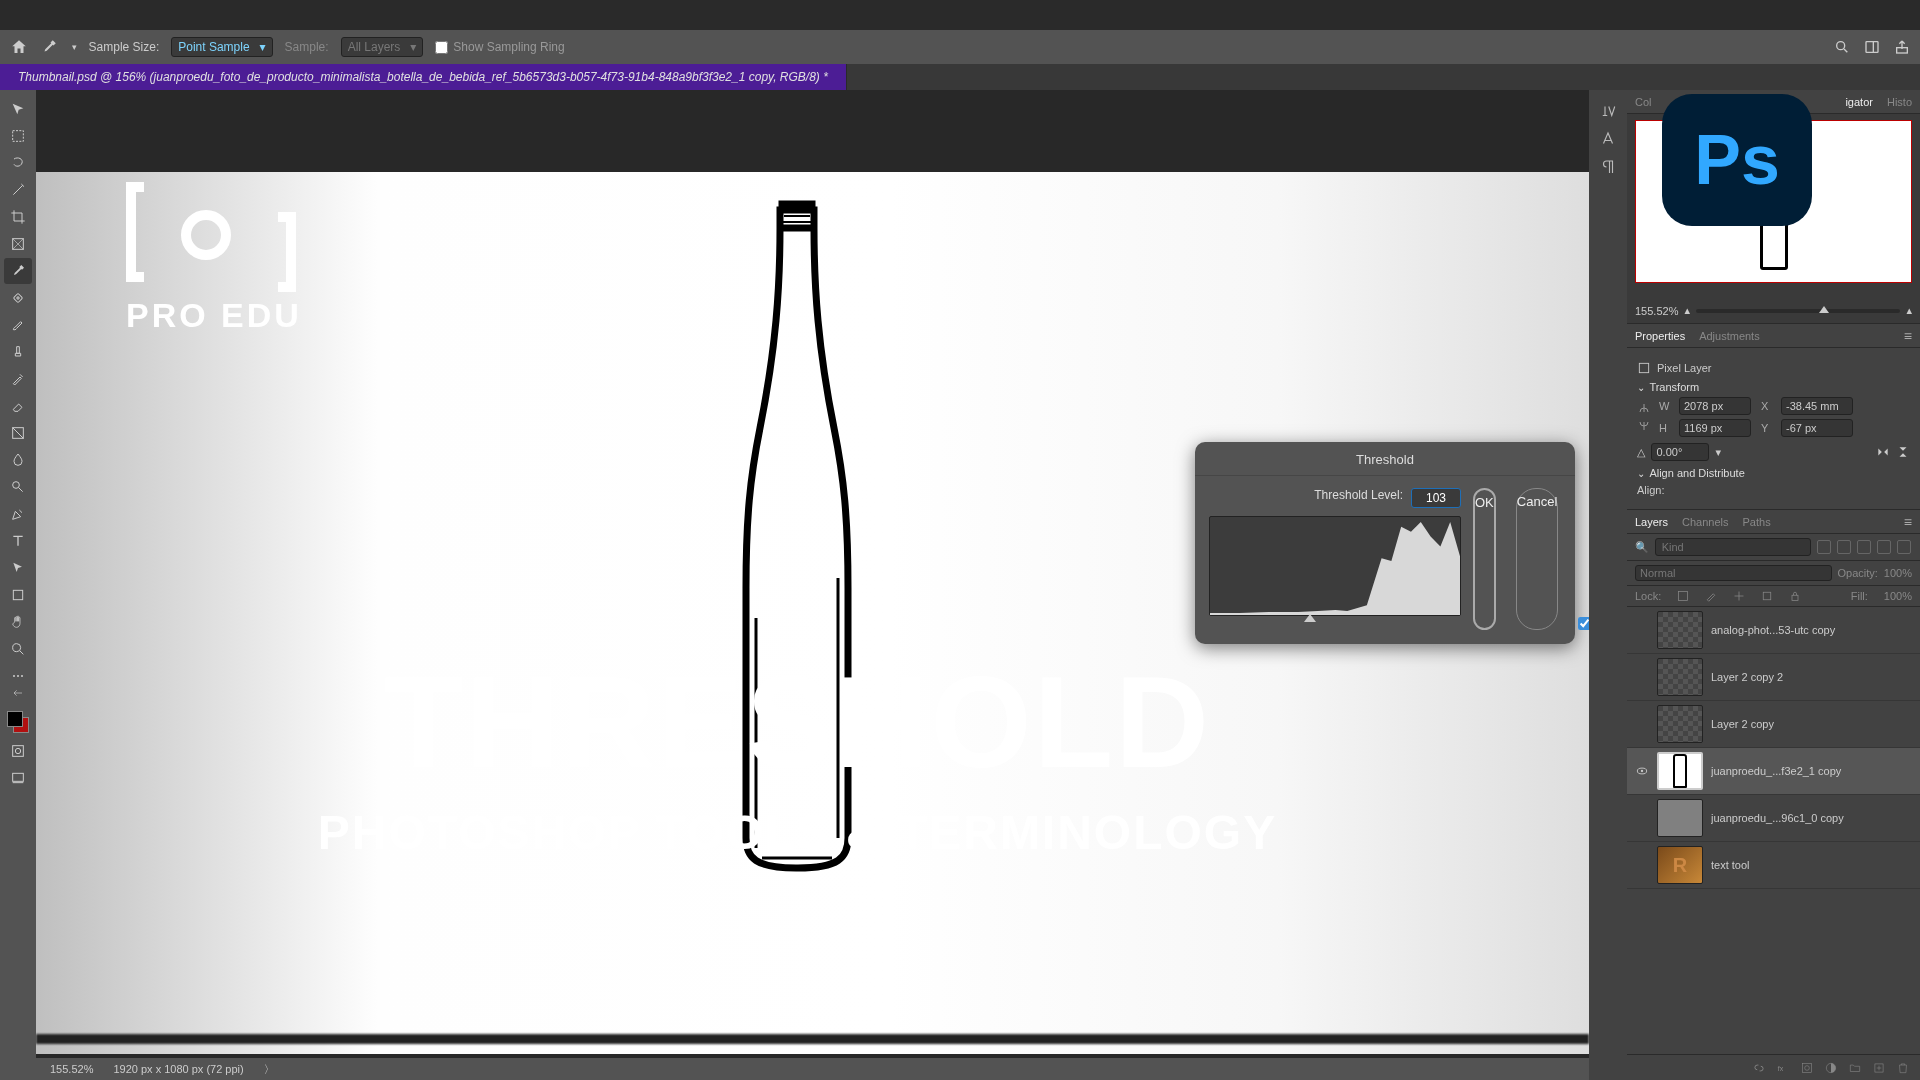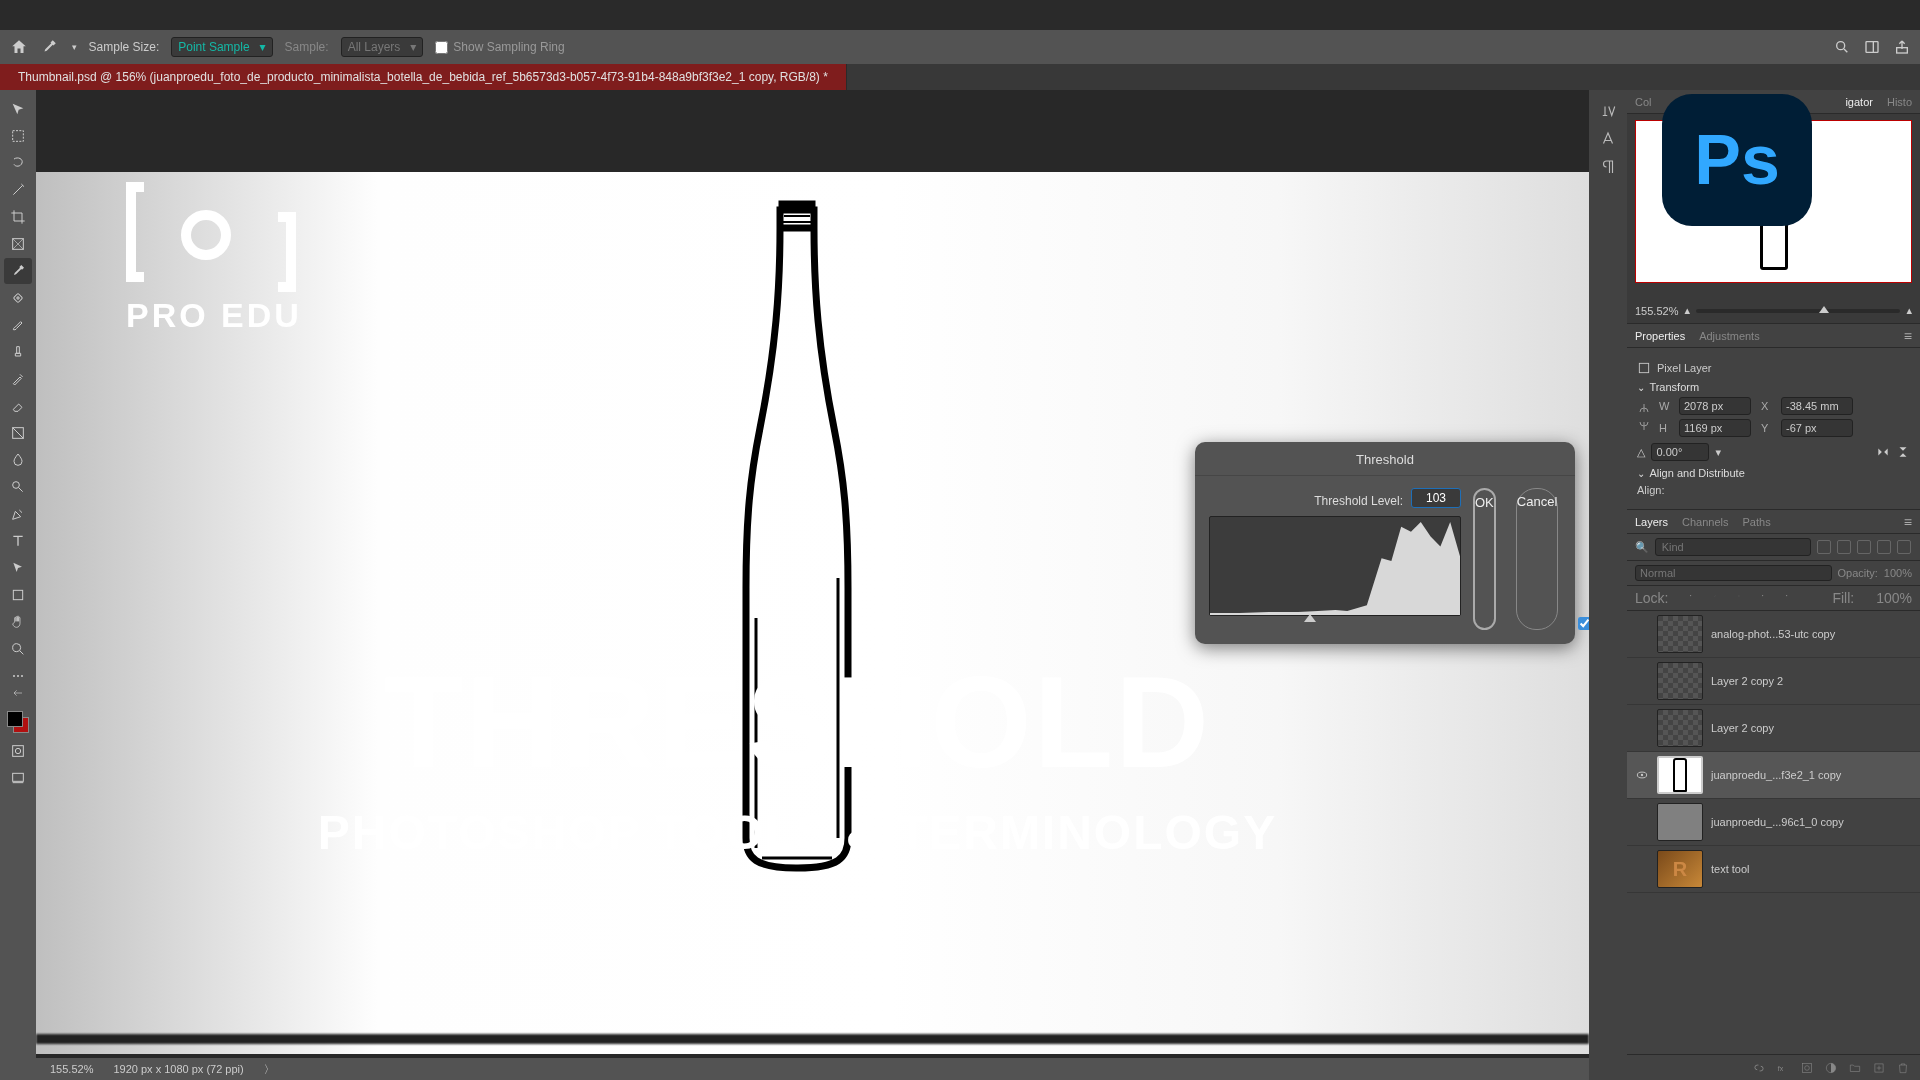--- a/index.html
+++ b/index.html
@@ -7,31 +7,31 @@
 
 
 .menubar { height: 30px; background: #2a2a2a; }
 
 
 .options-bar { height: 34px; background: #535353; display: flex; align-items: center; padding: 0 10px; gap: 12px; font-size: 12px; }
 .home-icon { width: 18px; height: 18px; fill: #ccc; }
 .tool-icon-small { width: 18px; height: 18px; fill: #ccc; }
 .dropdown-arrow { margin-left: 2px; font-size: 9px; }
 .options-label { color: #ccc; font-size: 12px; }
-.options-select { background: #3a3a3a; border: 1px solid #222; color: #14b8a6; padding: 2px 22px 2px 6px; border-radius: 3px; font-size: 12px; position: relative; }
+.options-select { background: #3a3a3a; border: 1px solid #222; color: #7dd3fc; padding: 2px 22px 2px 6px; border-radius: 3px; font-size: 12px; position: relative; }
 .options-select::after { content: "▾"; position: absolute; right: 6px; }
 .options-select.disabled { color: #777; }
 .options-check { display: flex; align-items: center; gap: 5px; color: #999; font-size: 12px; }
 .options-check input { margin: 0; }
 .options-right { margin-left: auto; display: flex; gap: 14px; align-items: center; }
 .options-right svg { width: 16px; height: 16px; fill: #ccc; }
 
 
 .tab-row { height: 26px; background: #383838; display: flex; align-items: stretch; }
-.doc-tab { background: #7f1d1d; color: #e0e0e0; font-size: 12px; padding: 0 18px; display: flex; align-items: center; border-right: 1px solid #2a2a2a; }
+.doc-tab { background: #4c1d95; color: #e0e0e0; font-size: 12px; padding: 0 18px; display: flex; align-items: center; border-right: 1px solid #2a2a2a; font-style: italic; }
 
 
 .workspace { display: flex; height: 990px; }
 
 
 .toolbox { width: 36px; background: #535353; display: flex; flex-direction: column; align-items: center; padding-top: 6px; gap: 1px; }
 .tool { width: 28px; height: 26px; display: flex; align-items: center; justify-content: center; border-radius: 3px; }
 .tool svg { width: 16px; height: 16px; fill: #ccc; }
 .tool.active { background: #3a3a3a; }
 .color-swatch { margin-top: 6px; width: 22px; height: 22px; position: relative; }
@@ -58,21 +58,21 @@
 .logo-text { font-family: Arial, sans-serif; font-size: 34px; font-weight: 700; letter-spacing: 3px; margin-top: 4px; }
 
 .ps-badge { position: absolute; right: 108px; top: 4px; width: 150px; height: 132px; background: #001e36; border-radius: 30px; display: flex; align-items: center; justify-content: center; z-index: 30; }
 .ps-badge span { font-family: Arial, sans-serif; font-size: 70px; font-weight: 900; color: #31a8ff; }
 
 
 .dialog { position: absolute; right: 14px; top: 328px; width: 380px; background: #535353; border-radius: 10px; box-shadow: 0 4px 18px rgba(0,0,0,.5); padding-bottom: 14px; }
 .dialog-title { text-align: center; font-size: 13px; color: #ddd; padding: 10px 0 8px; border-bottom: 1px solid rgba(0,0,0,.15); }
 .dialog-body { display: flex; padding: 12px 14px 0 14px; gap: 12px; }
 .dialog-left { flex: 1; }
-.thresh-row { display: flex; align-items: flex-end; gap: 8px; margin-bottom: 8px; }
+.thresh-row { display: flex; align-items: flex-start; gap: 8px; margin-bottom: 8px; }
 .thresh-label { font-size: 12px; color: #ddd; flex: 1; text-align: right; }
 .thresh-input { width: 50px; background: #3a3a3a; color: #fff; border: 1px solid #1e6fb8; border-radius: 3px; padding: 2px 4px; font-size: 12px; text-align: center; }
 .histogram { position: relative; height: 100px; background: #3c3c3c; border: 1px solid #222; border-radius: 2px; }
 .histogram svg { width: 100%; height: 100%; }
 .hist-slider { position: relative; height: 14px; }
 .hist-slider::after { content: ""; position: absolute; left: 40%; top: -2px; width: 0; height: 0; border-left: 6px solid transparent; border-right: 6px solid transparent; border-bottom: 8px solid #ccc; transform: translateX(-50%); }
 .dialog-right { width: 88px; display: flex; gap: 20px; }
 .btn { background: #535353; border: 1px solid #888; border-radius: 20px; color: #eee; font-size: 13px; padding: 5px 0; text-align: center; }
 .btn.primary { border: 2px solid #aaa; }
 .preview-row { display: flex; align-items: flex-end; gap: 6px; margin-top: 6px; font-size: 12px; color: #ddd; }
@@ -108,21 +108,21 @@
 .prop-grid { display: grid; grid-template-columns: 14px 76px 14px 76px; gap: 4px 6px; align-items: center; }
 .prop-grid span { color: #aaa; font-size: 11px; }
 
 .layers-body { flex: 1; display: flex; flex-direction: column; }
 .layers-filter { display: flex; align-items: center; padding: 4px 8px; gap: 6px; border-bottom: 1px solid #2a2a2a; }
 .layers-filter input { flex: 1; background: #353535; border: 1px solid #222; color: #888; padding: 2px 6px; border-radius: 3px; font-size: 11px; }
 .filter-icons { display: flex; gap: 6px; }
 .filter-icons span { width: 14px; height: 14px; border: 1px solid #666; border-radius: 2px; }
 .layers-opts { display: flex; align-items: center; padding: 4px 8px; gap: 6px; border-bottom: 1px solid #2a2a2a; color: #888; }
 .opts-select { background: #353535; border: 1px solid #222; color: #777; padding: 1px 4px; border-radius: 3px; font-size: 11px; flex: 1; }
-.layers-lock { display: flex; align-items: flex-start; padding: 4px 8px; gap: 22px; border-bottom: 1px solid #2a2a2a; color: #888; font-size: 14px; }
+.layers-lock { display: flex; align-items: flex-start; padding: 4px 8px; gap: 16px; border-bottom: 1px solid #2a2a2a; color: #888; font-size: 11px; }
 .layers-lock svg { width: 12px; height: 12px; fill: #888; }
 .layer-list { flex: 1; overflow: auto; }
 .layer { display: flex; align-items: center; padding: 4px 8px; gap: 8px; border-bottom: 1px solid #363636; }
 .layer.selected { background: #565656; }
 .eye { width: 14px; height: 14px; }
 .eye svg { width: 14px; height: 14px; fill: #777; }
 .eye.on svg { fill: #ccc; }
 .thumb { width: 46px; height: 38px; background: repeating-conic-gradient(#555 0 25%, #444 0 50%) 0 0/10px 10px; border: 1px solid #222; border-radius: 2px; display: flex; align-items: center; justify-content: center; overflow: hidden; }
 .thumb.sel { border: 2px solid #ccc; }
 .thumb.bottle-thumb { background: #fff; }

